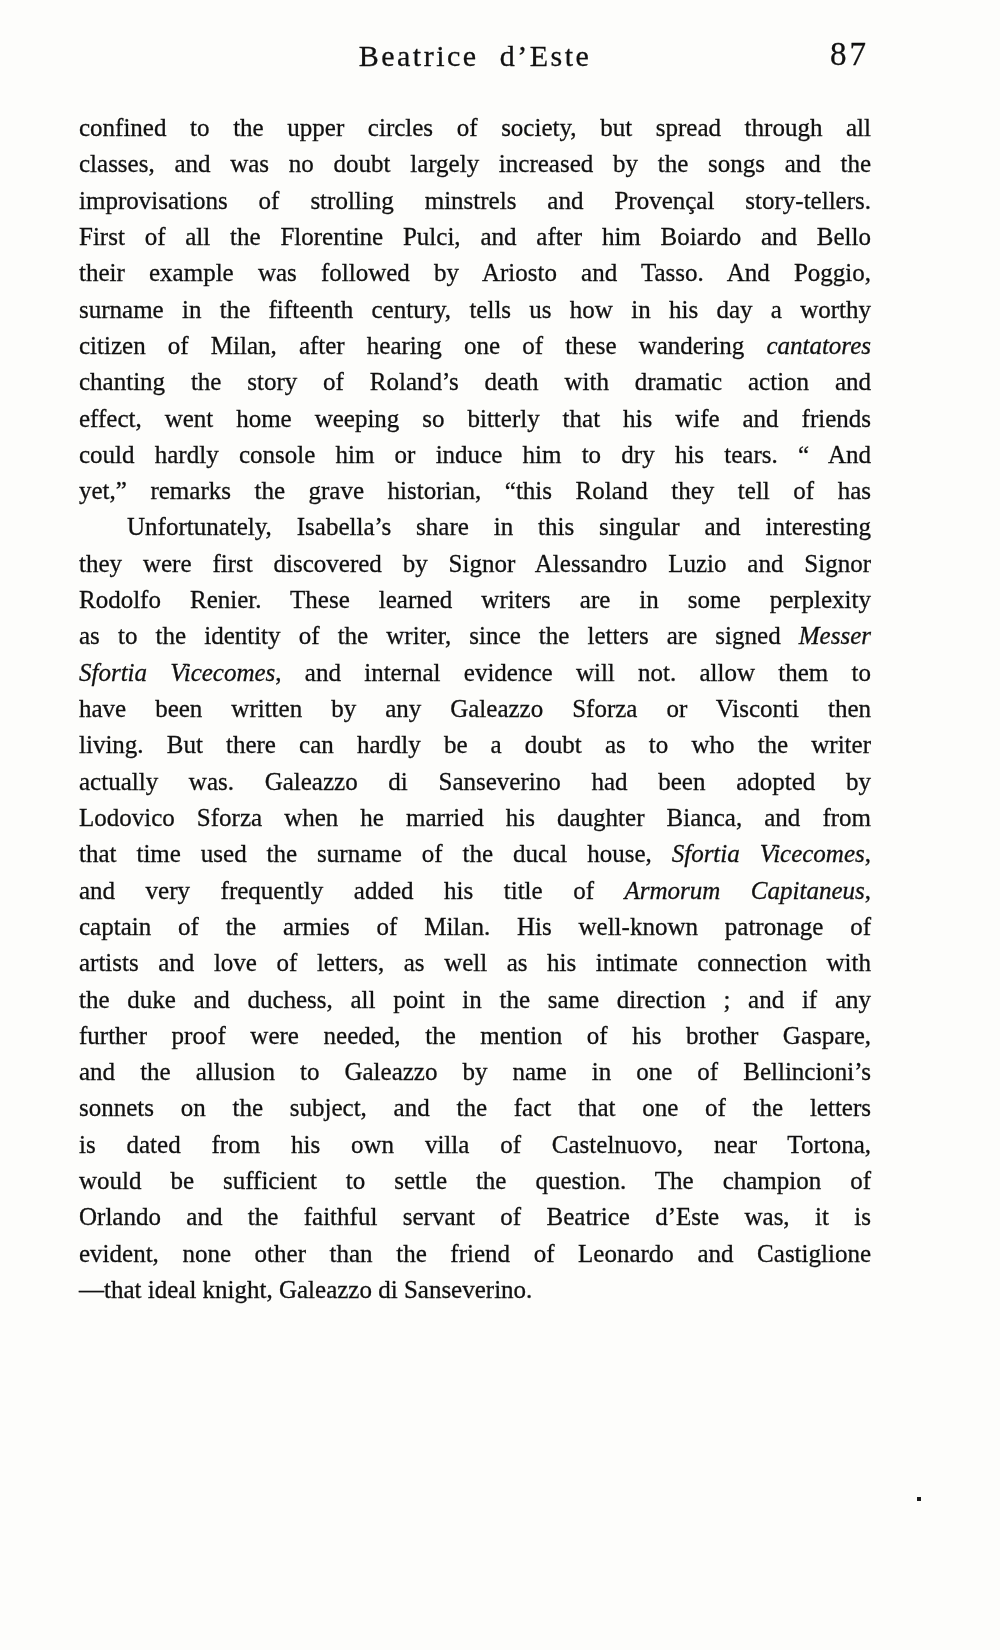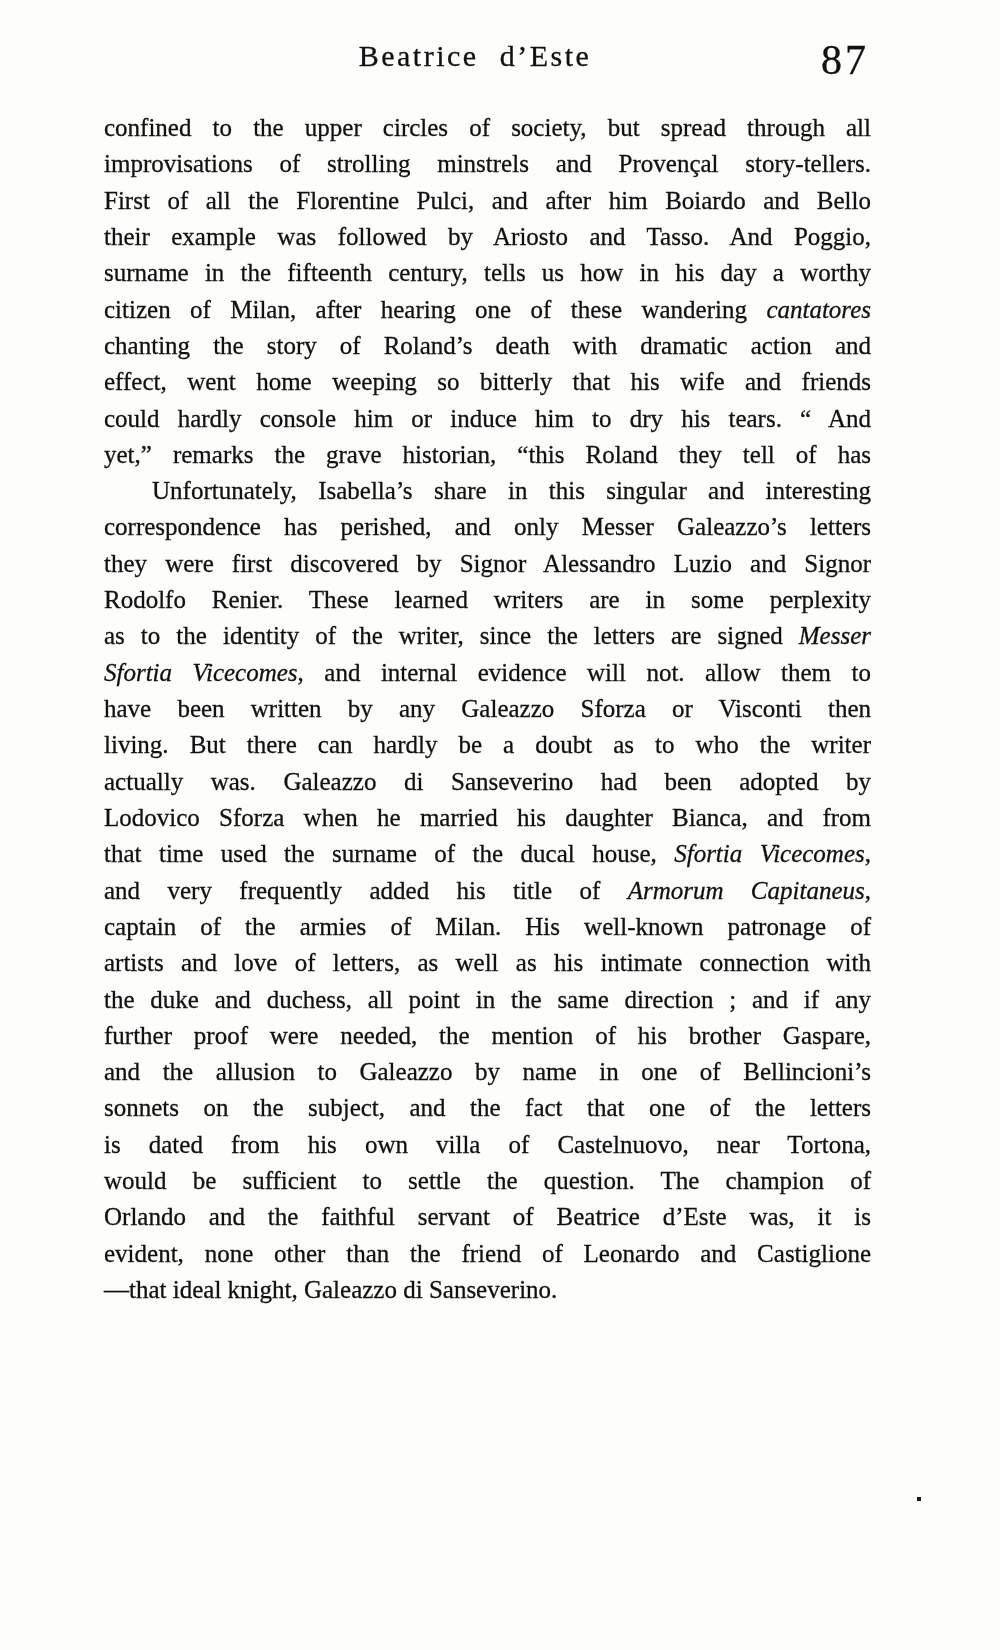--- a/index.html
+++ b/index.html
@@ -21,35 +21,34 @@
     text-align: center;
   }
   .title {
     font-size: 30px;
     letter-spacing: 2.5px;
     word-spacing: 11px;
   }
   .pagenum {
     position: absolute;
     right: 2px; top: -3px;
-    font-size: 42px;
+    font-size: 33px;
     letter-spacing: 3px;
   }
   .text-block {
     position: absolute;
     top: 110px; left: 79px; width: 792px;
     font-size: 25px;
   }
   .line {
     height: 36.32px;
     line-height: 36.32px;
     text-align: justify;
     text-align-last: justify;
     white-space: normal;
-    margin-left: 25px;
   }
   .line.last {
     text-align-last: left;
   }
   .line.indent {
     text-indent: 48px;
   }
   .it { font-style: italic; }
   .speck {
     position: absolute;
@@ -64,33 +63,33 @@
 <div class="page">
 
   <div class="header">
     <span class="title">Beatrice d’Este</span>
     <span class="pagenum">87</span>
   </div>
 
   <div class="text-block">
       <div>
         <div class="line"><span>confined to the upper circles of society, but spread through all</span></div>
+        <div class="line"><span>classes, and was no doubt largely increased by the songs and the</span></div>
         <div class="line"><span>improvisations of strolling minstrels and Provençal story-tellers.</span></div>
         <div class="line"><span>First of all the Florentine Pulci, and after him Boiardo and Bello</span></div>
         <div class="line"><span>their example was followed by Ariosto and Tasso. And Poggio,</span></div>
         <div class="line"><span>surname in the fifteenth century, tells us how in his day a worthy</span></div>
         <div class="line"><span>citizen of Milan, after hearing one of these wandering </span><span class="it">cantatores</span></div>
         <div class="line"><span>chanting the story of Roland’s death with dramatic action and</span></div>
         <div class="line"><span>effect, went home weeping so bitterly that his wife and friends</span></div>
         <div class="line"><span>could hardly console him or induce him to dry his tears. “ And</span></div>
         <div class="line"><span>yet,” remarks the grave historian, “this Roland they tell of has</span></div>
       </div>
       <div>
         <div class="line indent"><span>Unfortunately, Isabella’s share in this singular and interesting</span></div>
-        <div class="line"><span>correspondence has perished, and only Messer Galeazzo’s letters</span></div>
         <div class="line"><span>they were first discovered by Signor Alessandro Luzio and Signor</span></div>
         <div class="line"><span>Rodolfo Renier. These learned writers are in some perplexity</span></div>
         <div class="line"><span>as to the identity of the writer, since the letters are signed </span><span class="it">Messer</span></div>
         <div class="line"><span class="it">Sfortia Vicecomes</span><span>, and internal evidence will not. allow them to</span></div>
         <div class="line"><span>have been written by any Galeazzo Sforza or Visconti then</span></div>
         <div class="line"><span>living. But there can hardly be a doubt as to who the writer</span></div>
         <div class="line"><span>actually was. Galeazzo di Sanseverino had been adopted by</span></div>
         <div class="line"><span>Lodovico Sforza when he married his daughter Bianca, and from</span></div>
         <div class="line"><span>that time used the surname of the ducal house, </span><span class="it">Sfortia Vicecomes</span><span>,</span></div>
         <div class="line"><span>and very frequently added his title of </span><span class="it">Armorum Capitaneus</span><span>,</span></div>

